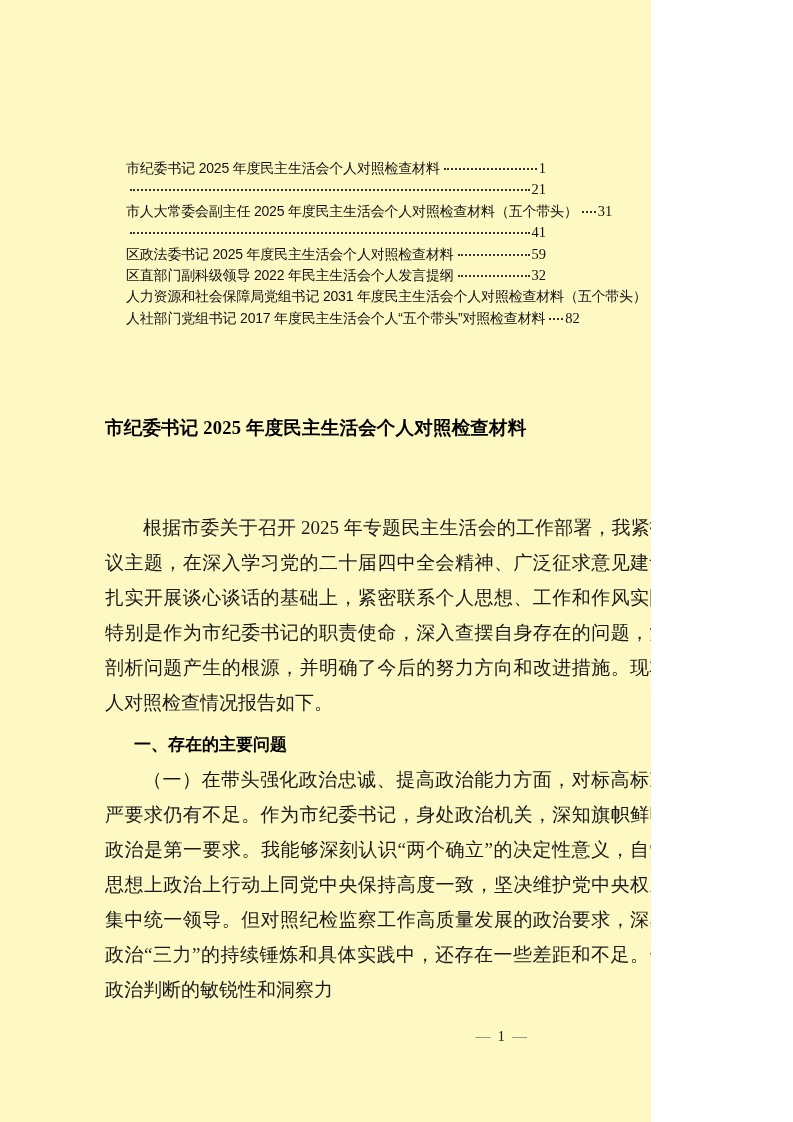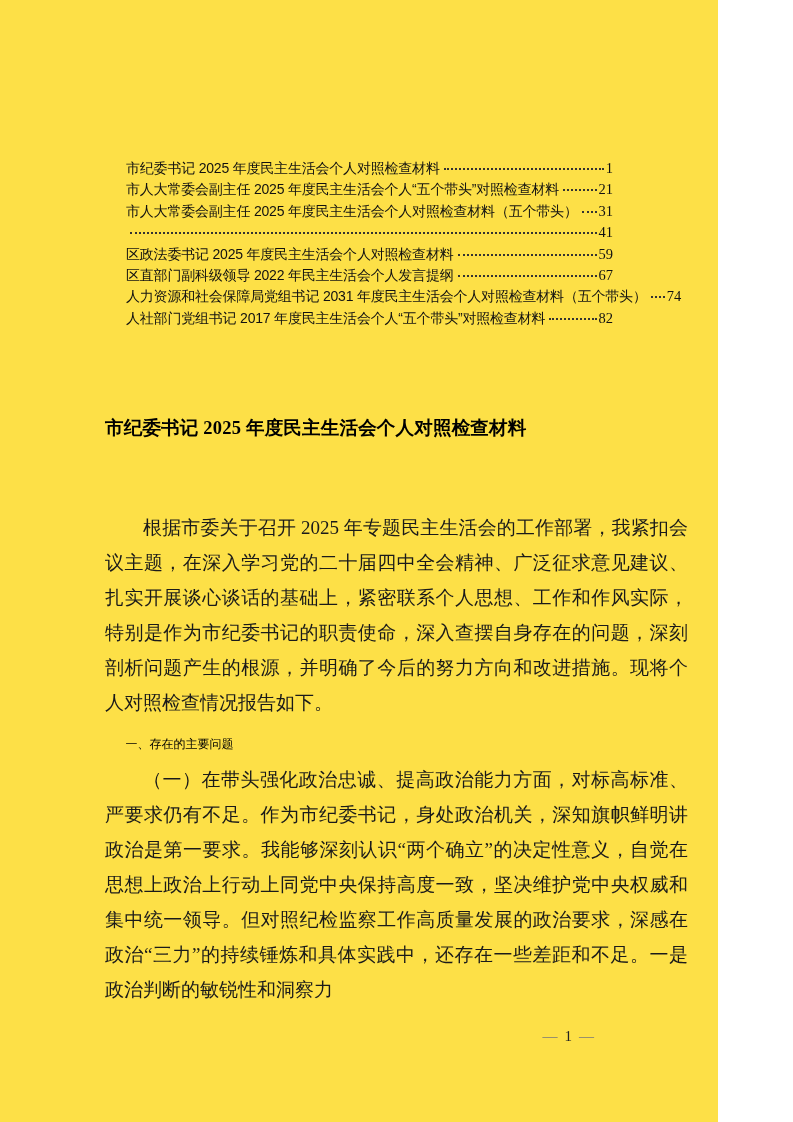--- a/index.html
+++ b/index.html
@@ -1,23 +1,24 @@
 <!DOCTYPE html>
 <html><head>
 <meta charset="utf-8">
 <style>
   html, body { margin: 0; padding: 0; background: #ffffff; }
   .page {
     position: relative;
-    width: 718px;
+    width: 631px;
     height: 1122px;
-    background: #fde047;
+    background: #fef9c3;
     overflow: hidden;
     font-family: "Liberation Serif", serif;
     color: #141414;
+    padding-left: 20px;
   }
 
   
   .toc {
     position: absolute;
     left: 126px;
     right: 105px;
     top: 158px;
   }
   .toc-row {
@@ -66,22 +67,22 @@
     font-size: 19px;
     line-height: 35px;
     text-align: justify;
     color: #1a1a1a;
   }
   .doc-body p { margin: 0; text-indent: 2em; }
   .section-heading {
     margin: 7px 0 0 0;
     text-indent: 1.7em;
     font-family: "Liberation Sans", sans-serif;
-    font-size: 12px;
-    font-weight: 400;
+    font-size: 17px;
+    font-weight: 700;
     line-height: 35px;
     color: #000;
   }
   .item-para { margin-top: 7px; }
   .item-lead { font-weight: 400; }
 
   
   .footer-pageno {
     position: absolute;
     top: 1026px;
@@ -99,42 +100,41 @@
 
 <div class="page">
 
   <div class="toc">
     <div class="toc-row">
       <span class="toc-title">市纪委书记 2025 年度民主生活会个人对照检查材料</span>
       <span class="toc-leader"></span>
       <span class="toc-page">1</span>
     </div>
     <div class="toc-row">
-      <span class="toc-title">市人大常委会副主任 2025 年度民主生活会个人“五个带头”对照检查材料</span>
       <span class="toc-leader"></span>
       <span class="toc-page">21</span>
     </div>
     <div class="toc-row">
       <span class="toc-title">市人大常委会副主任 2025 年度民主生活会个人对照检查材料（五个带头）</span>
       <span class="toc-leader"></span>
       <span class="toc-page">31</span>
     </div>
     <div class="toc-row">
       <span class="toc-leader"></span>
       <span class="toc-page">41</span>
     </div>
     <div class="toc-row">
       <span class="toc-title">区政法委书记 2025 年度民主生活会个人对照检查材料</span>
       <span class="toc-leader"></span>
       <span class="toc-page">59</span>
     </div>
     <div class="toc-row">
       <span class="toc-title">区直部门副科级领导 2022 年民主生活会个人发言提纲</span>
       <span class="toc-leader"></span>
-      <span class="toc-page">67</span>
+      <span class="toc-page">32</span>
     </div>
     <div class="toc-row">
       <span class="toc-title">人力资源和社会保障局党组书记 2031 年度民主生活会个人对照检查材料（五个带头）</span>
       <span class="toc-leader"></span>
       <span class="toc-page">74</span>
     </div>
     <div class="toc-row">
       <span class="toc-title">人社部门党组书记 2017 年度民主生活会个人“五个带头”对照检查材料</span>
       <span class="toc-leader"></span>
       <span class="toc-page">82</span>

